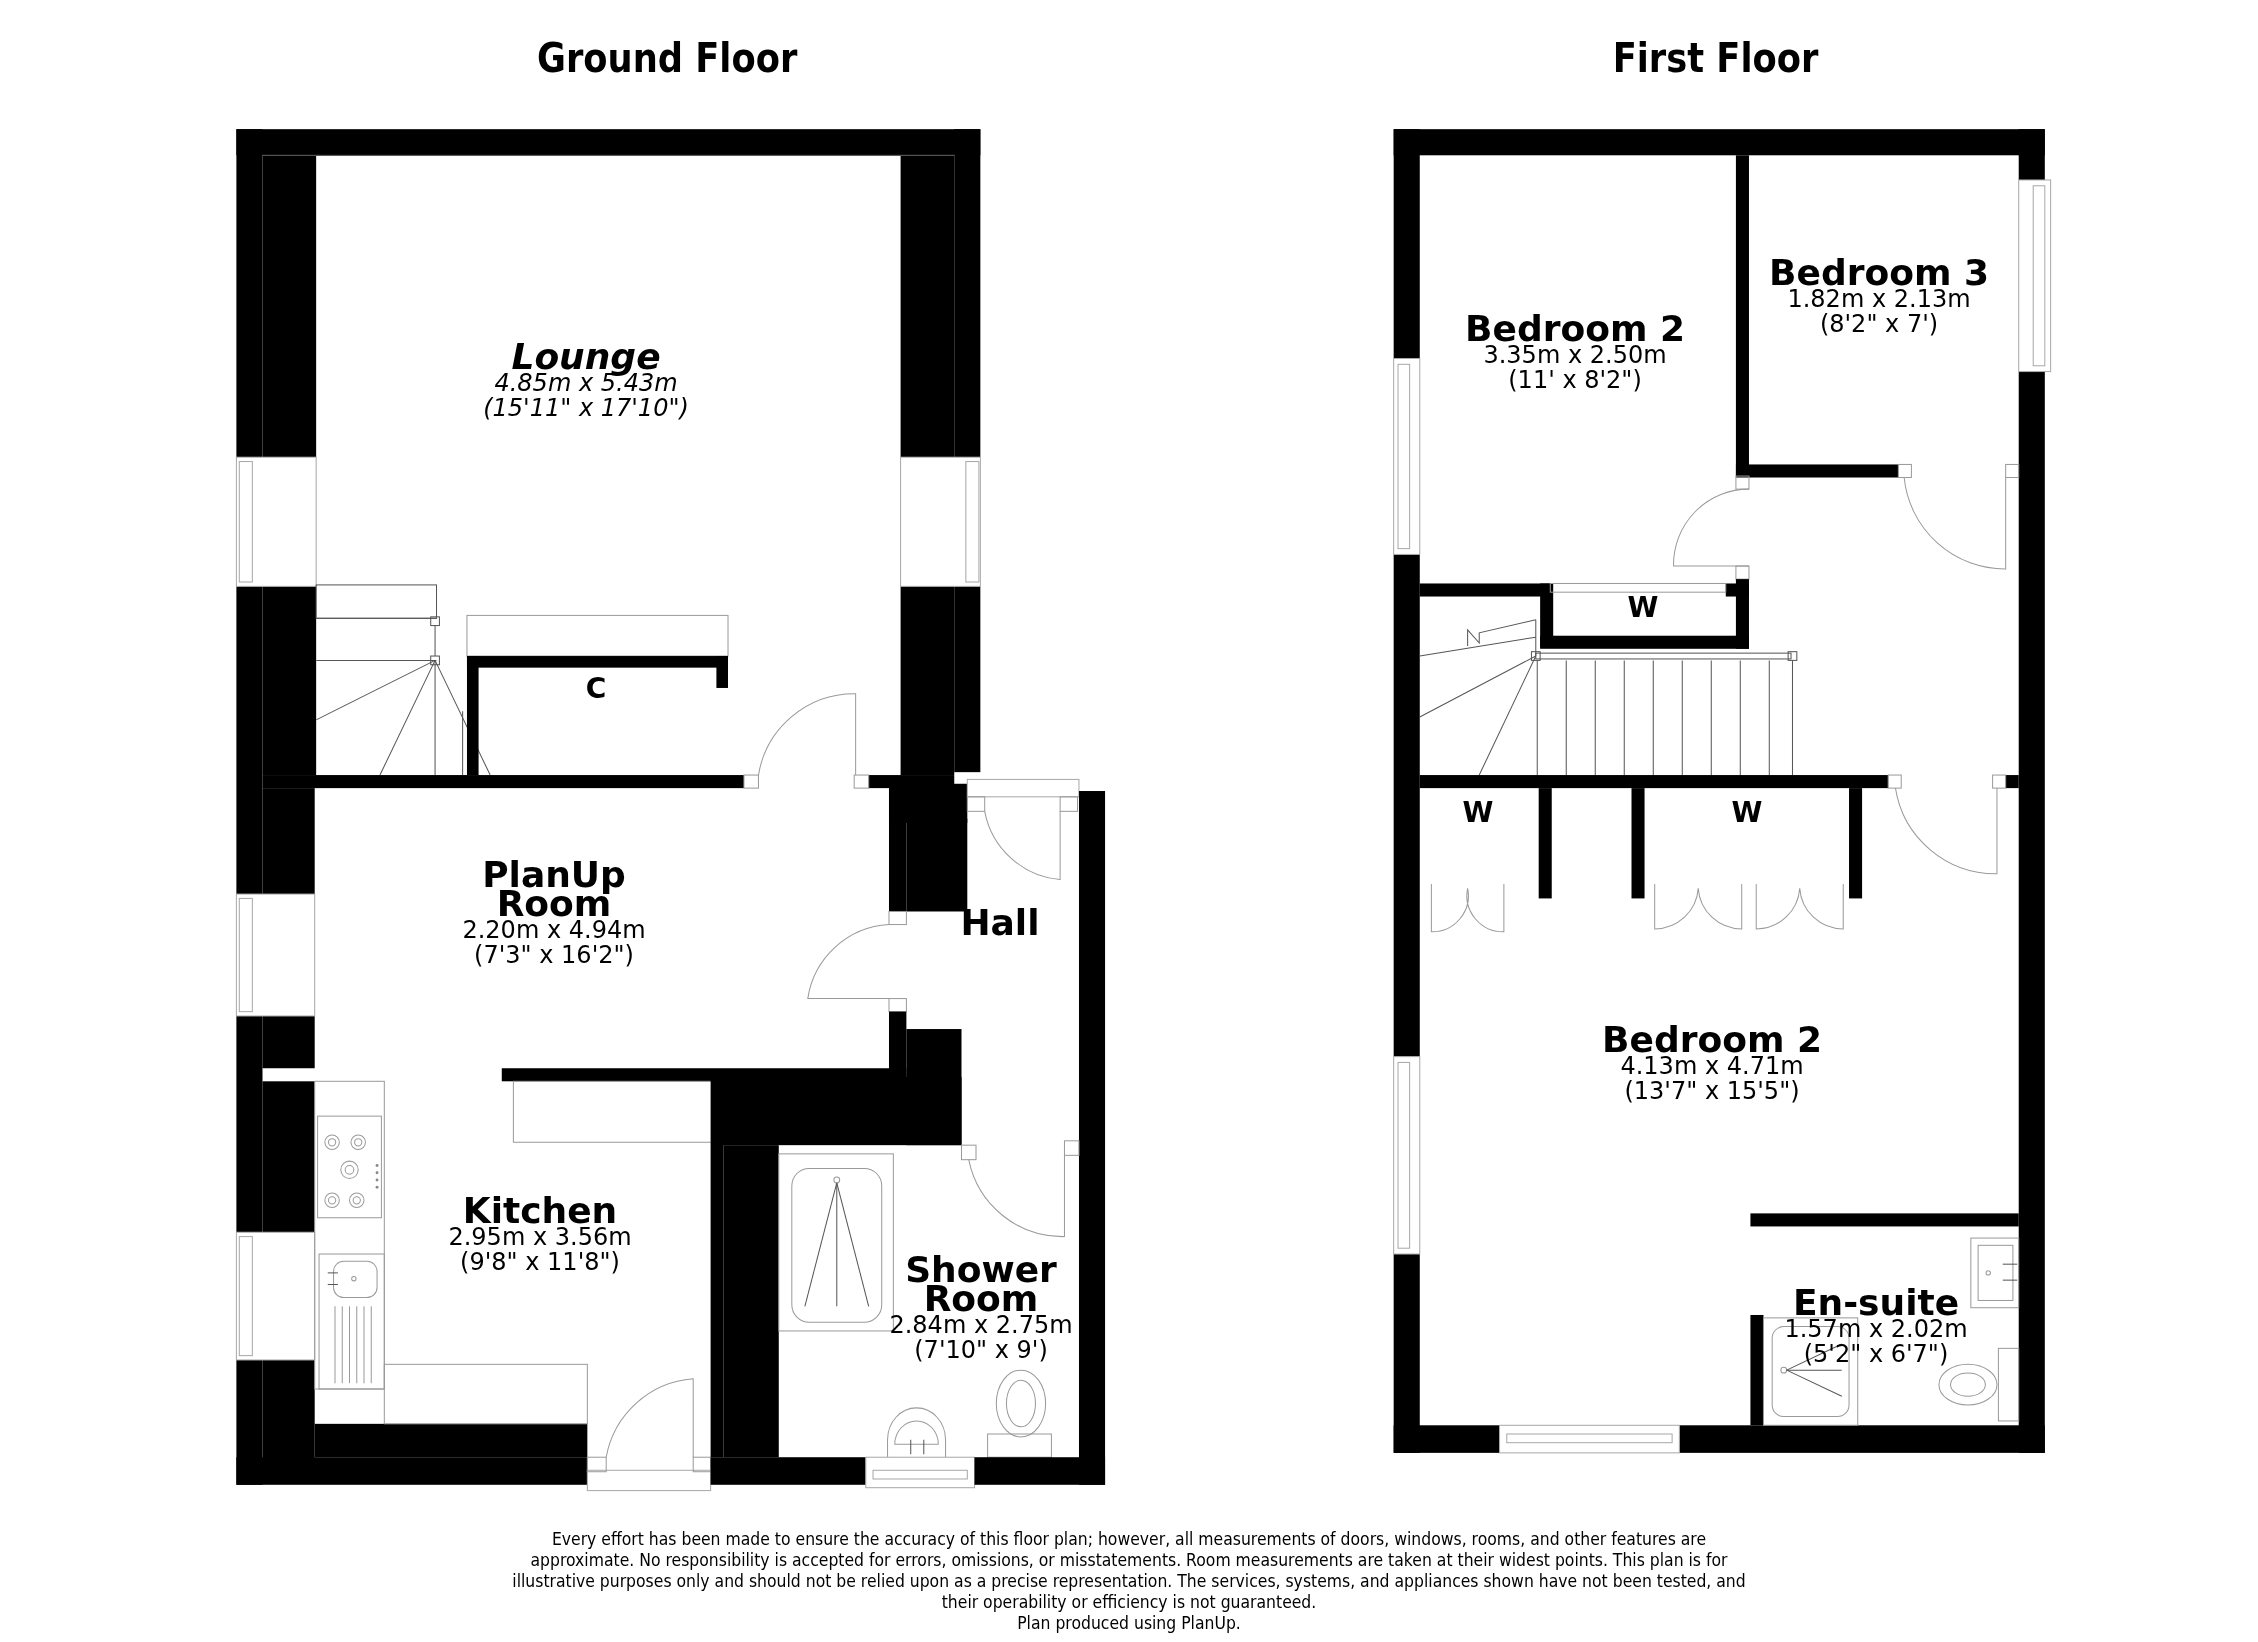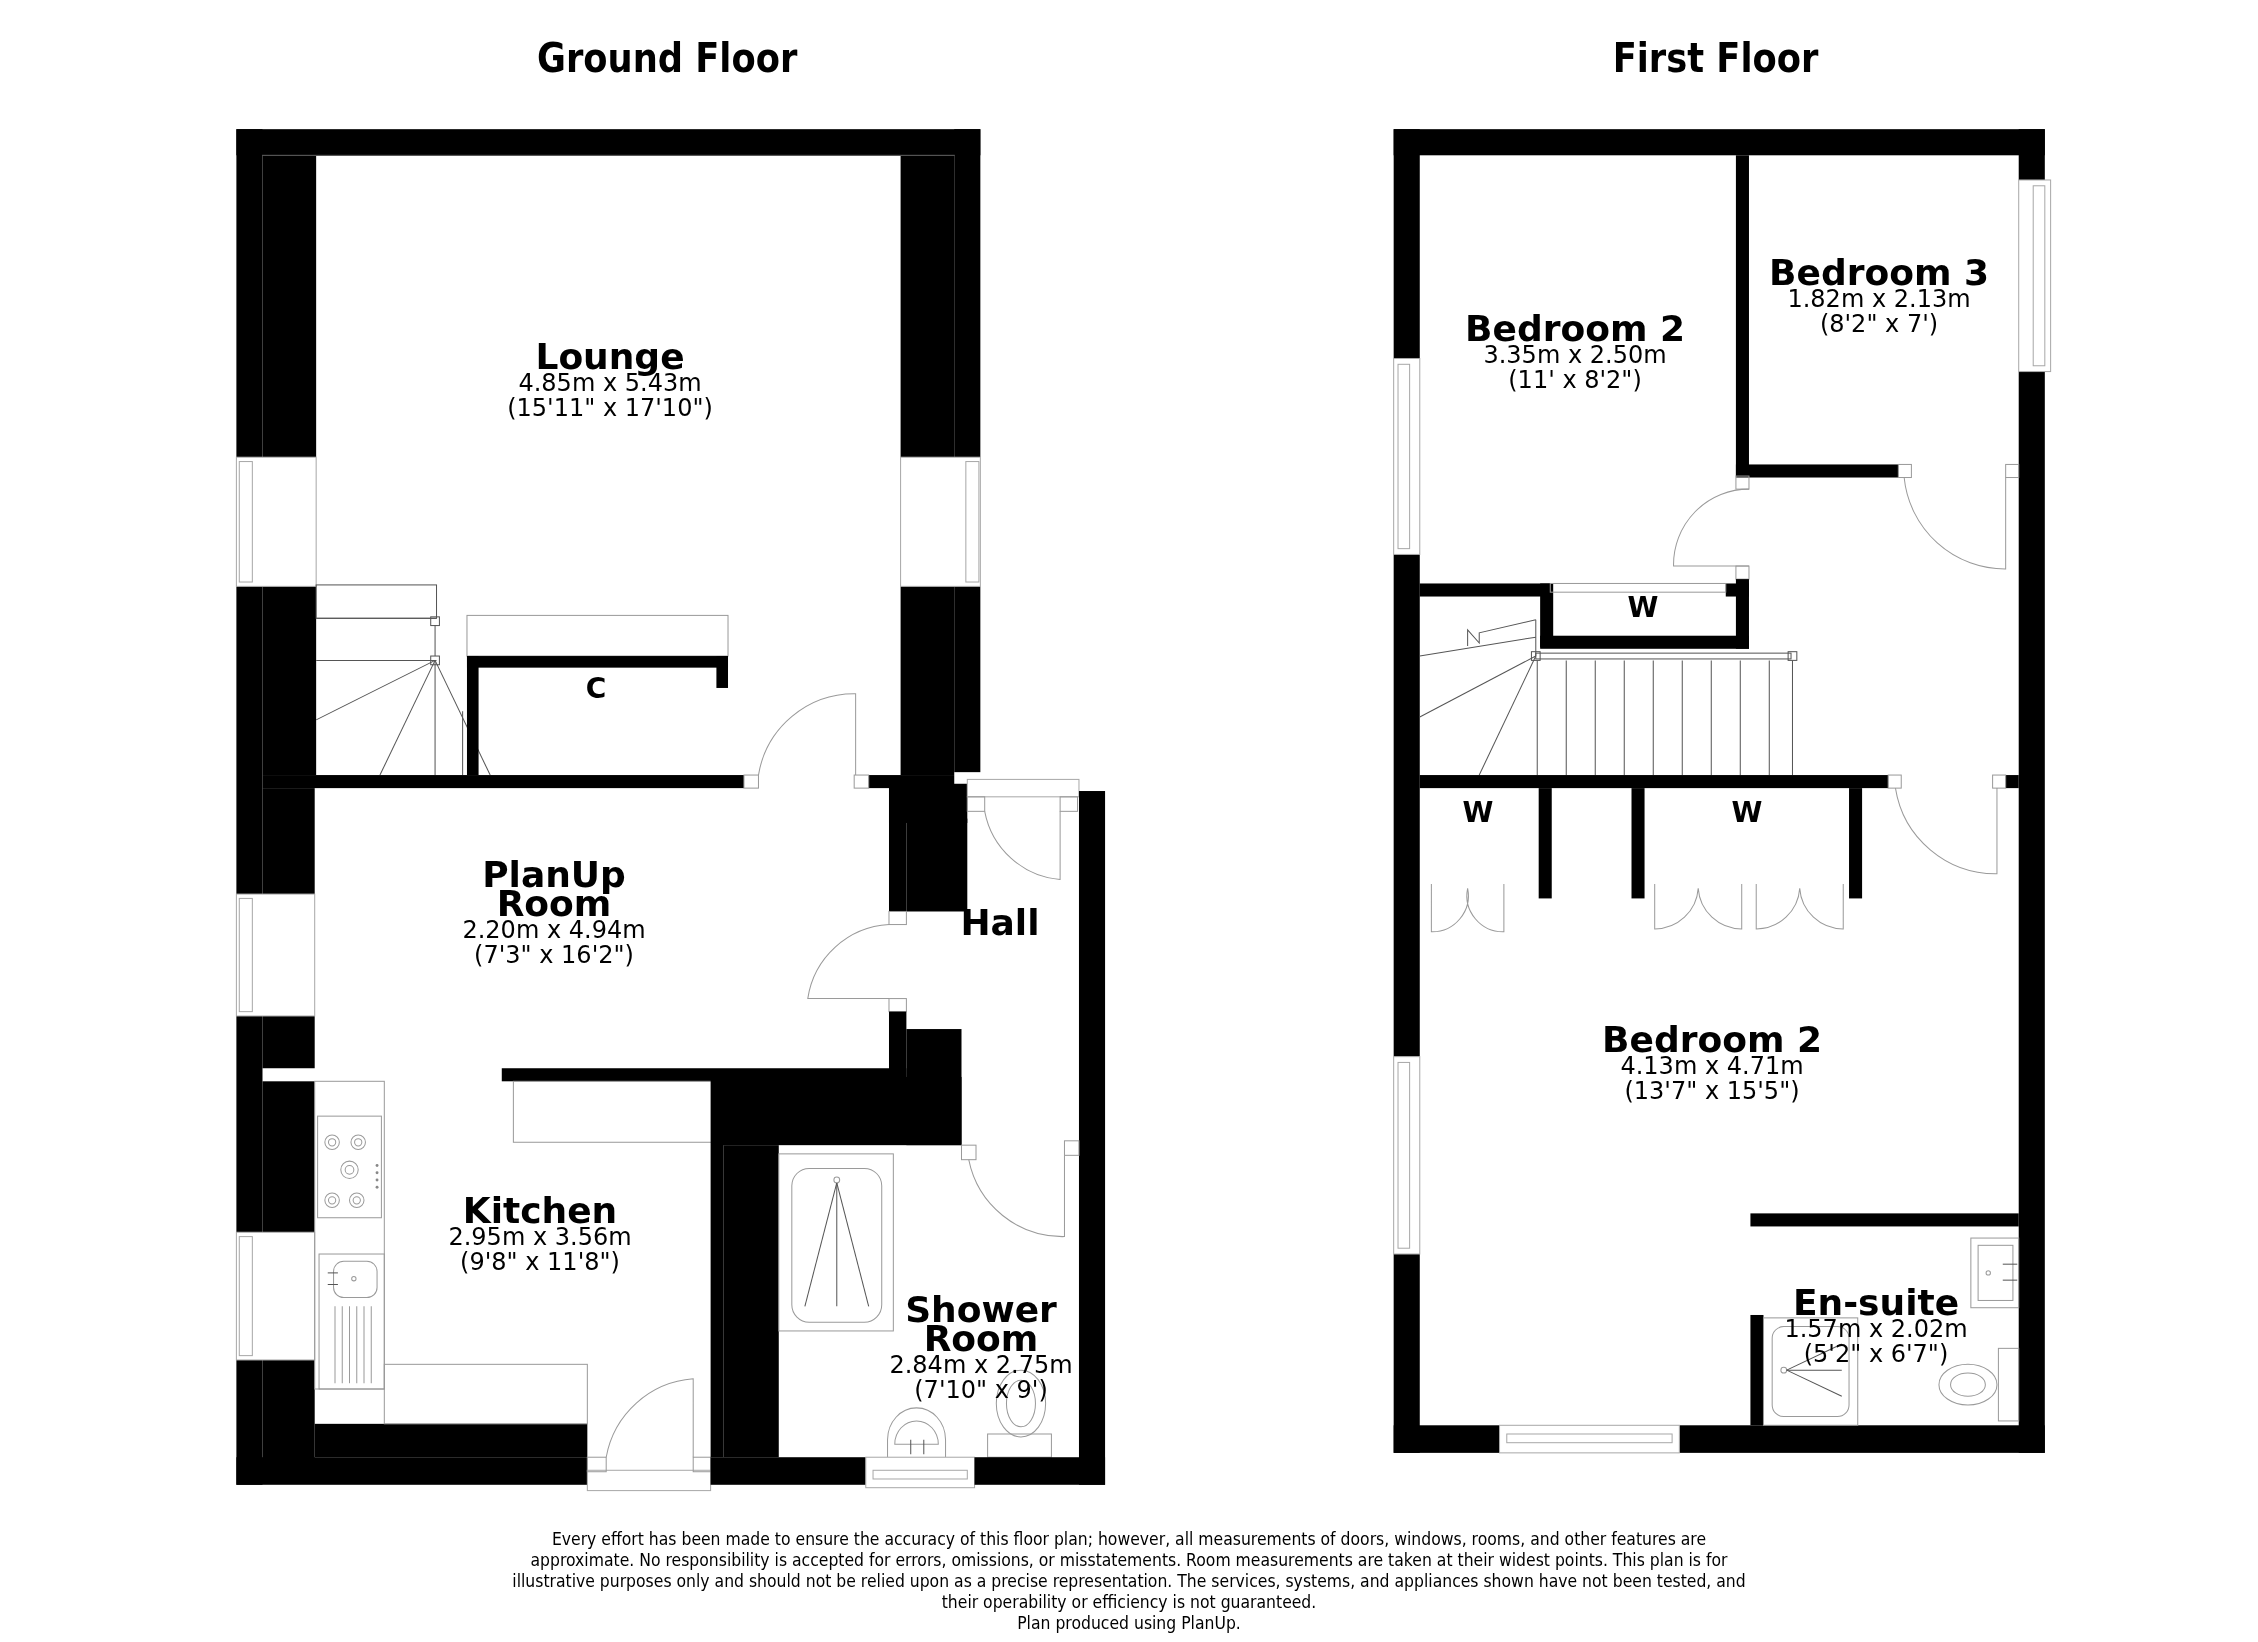--- a/index.html
+++ b/index.html
@@ -308,21 +308,21 @@
       <line class="thin-dark" x1="1381" y1="882" x2="1391" y2="882"></line>
     </g>
     <g>
       <rect class="thin" x="1378" y="929" width="14" height="50"></rect>
       <ellipse class="thin" cx="1357" cy="954" rx="20" ry="14"></ellipse>
       <ellipse class="thin" cx="1357" cy="954" rx="12" ry="8"></ellipse>
     </g>
   </g>
 </svg>
 
-<div class="room-label" style="left:610px; top:342px;">
+<div class="room-label" style="left:586px; top:342px;font-style:italic;">
   <span class="room-name">Lounge</span>
   <span class="room-dim">4.85m x 5.43m</span>
   <span class="room-dim">(15'11" x 17'10")</span>
 </div>
 <div class="cup-label" style="left:596px; top:672px;">C</div>
 
 <div class="room-label" style="left:554px; top:860px;">
   <span class="room-name">PlanUp</span>
   <span class="room-name">Room</span>
   <span class="room-dim">2.20m x 4.94m</span>
@@ -332,21 +332,21 @@
 <div class="room-label" style="left:1000px; top:908px;">
   <span class="room-name">Hall</span>
 </div>
 
 <div class="room-label" style="left:540px; top:1196px;">
   <span class="room-name">Kitchen</span>
   <span class="room-dim">2.95m x 3.56m</span>
   <span class="room-dim">(9'8" x 11'8")</span>
 </div>
 
-<div class="room-label" style="left:981px; top:1255px;margin-top:40px;">
+<div class="room-label" style="left:981px; top:1255px;">
   <span class="room-name">Shower</span>
   <span class="room-name">Room</span>
   <span class="room-dim">2.84m x 2.75m</span>
   <span class="room-dim">(7'10" x 9')</span>
 </div>
 
 <div class="room-label" style="left:1575px; top:314px;">
   <span class="room-name">Bedroom 2</span>
   <span class="room-dim">3.35m x 2.50m</span>
   <span class="room-dim">(11' x 8'2")</span>

